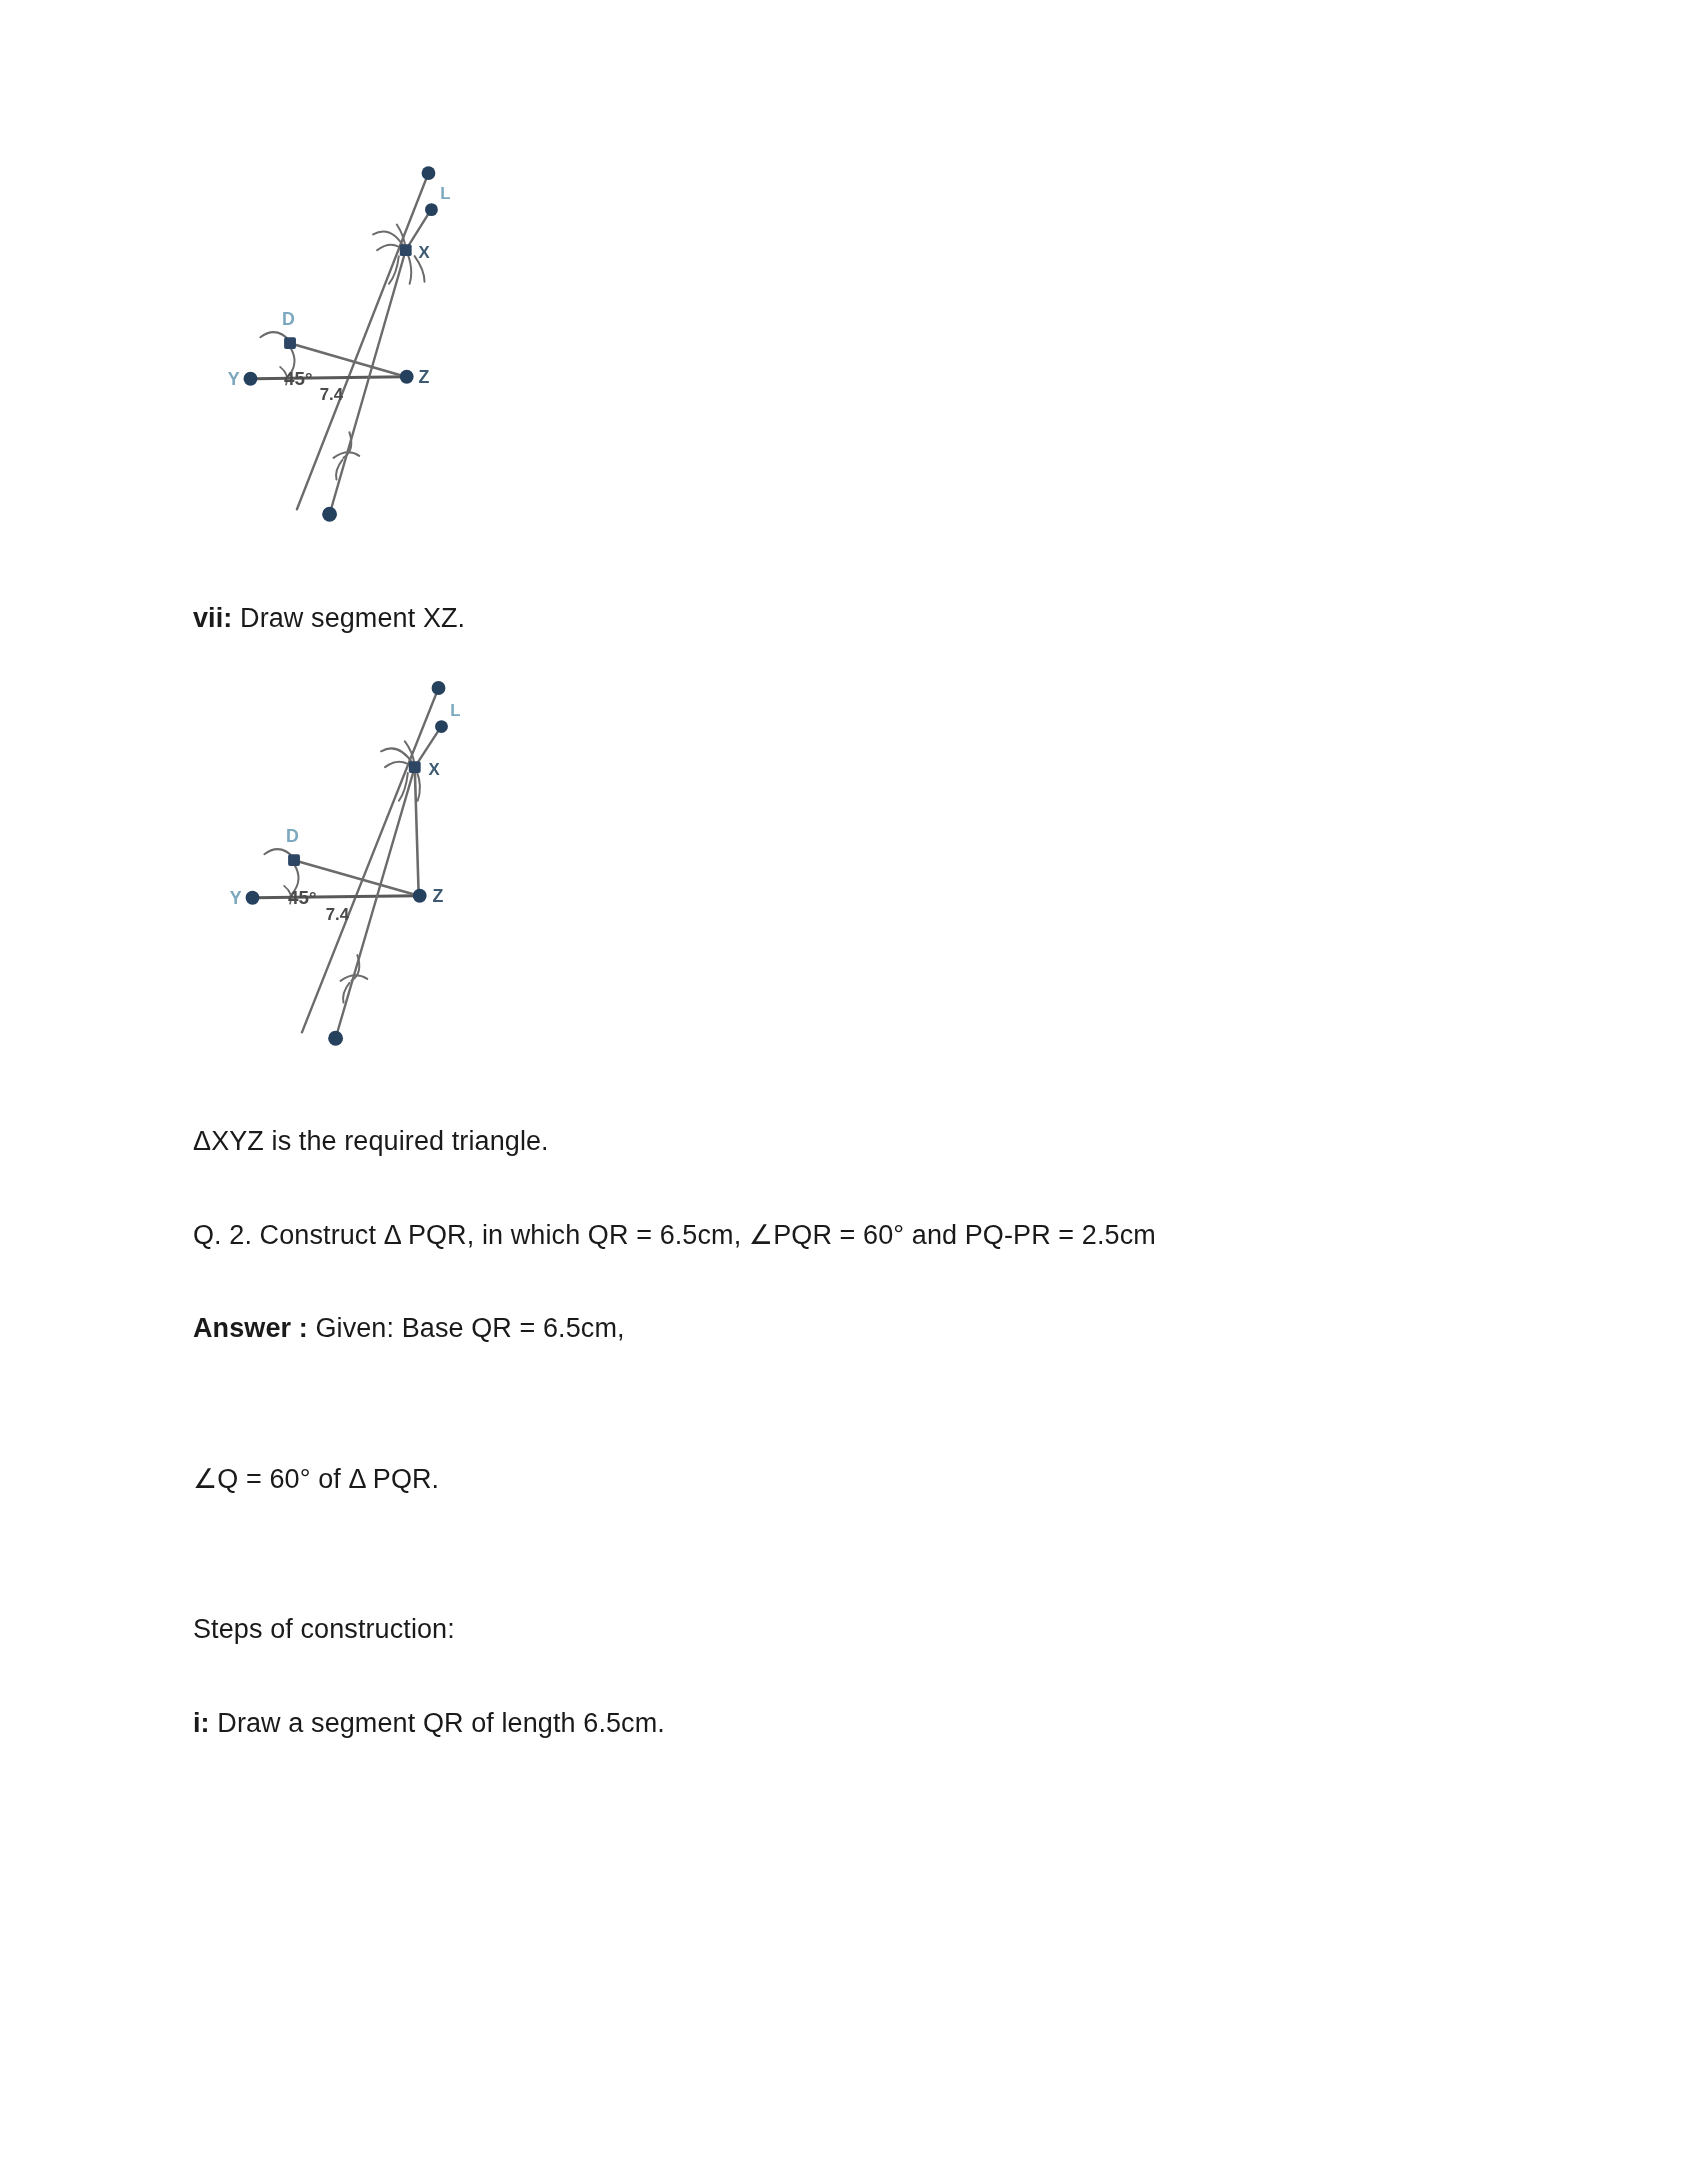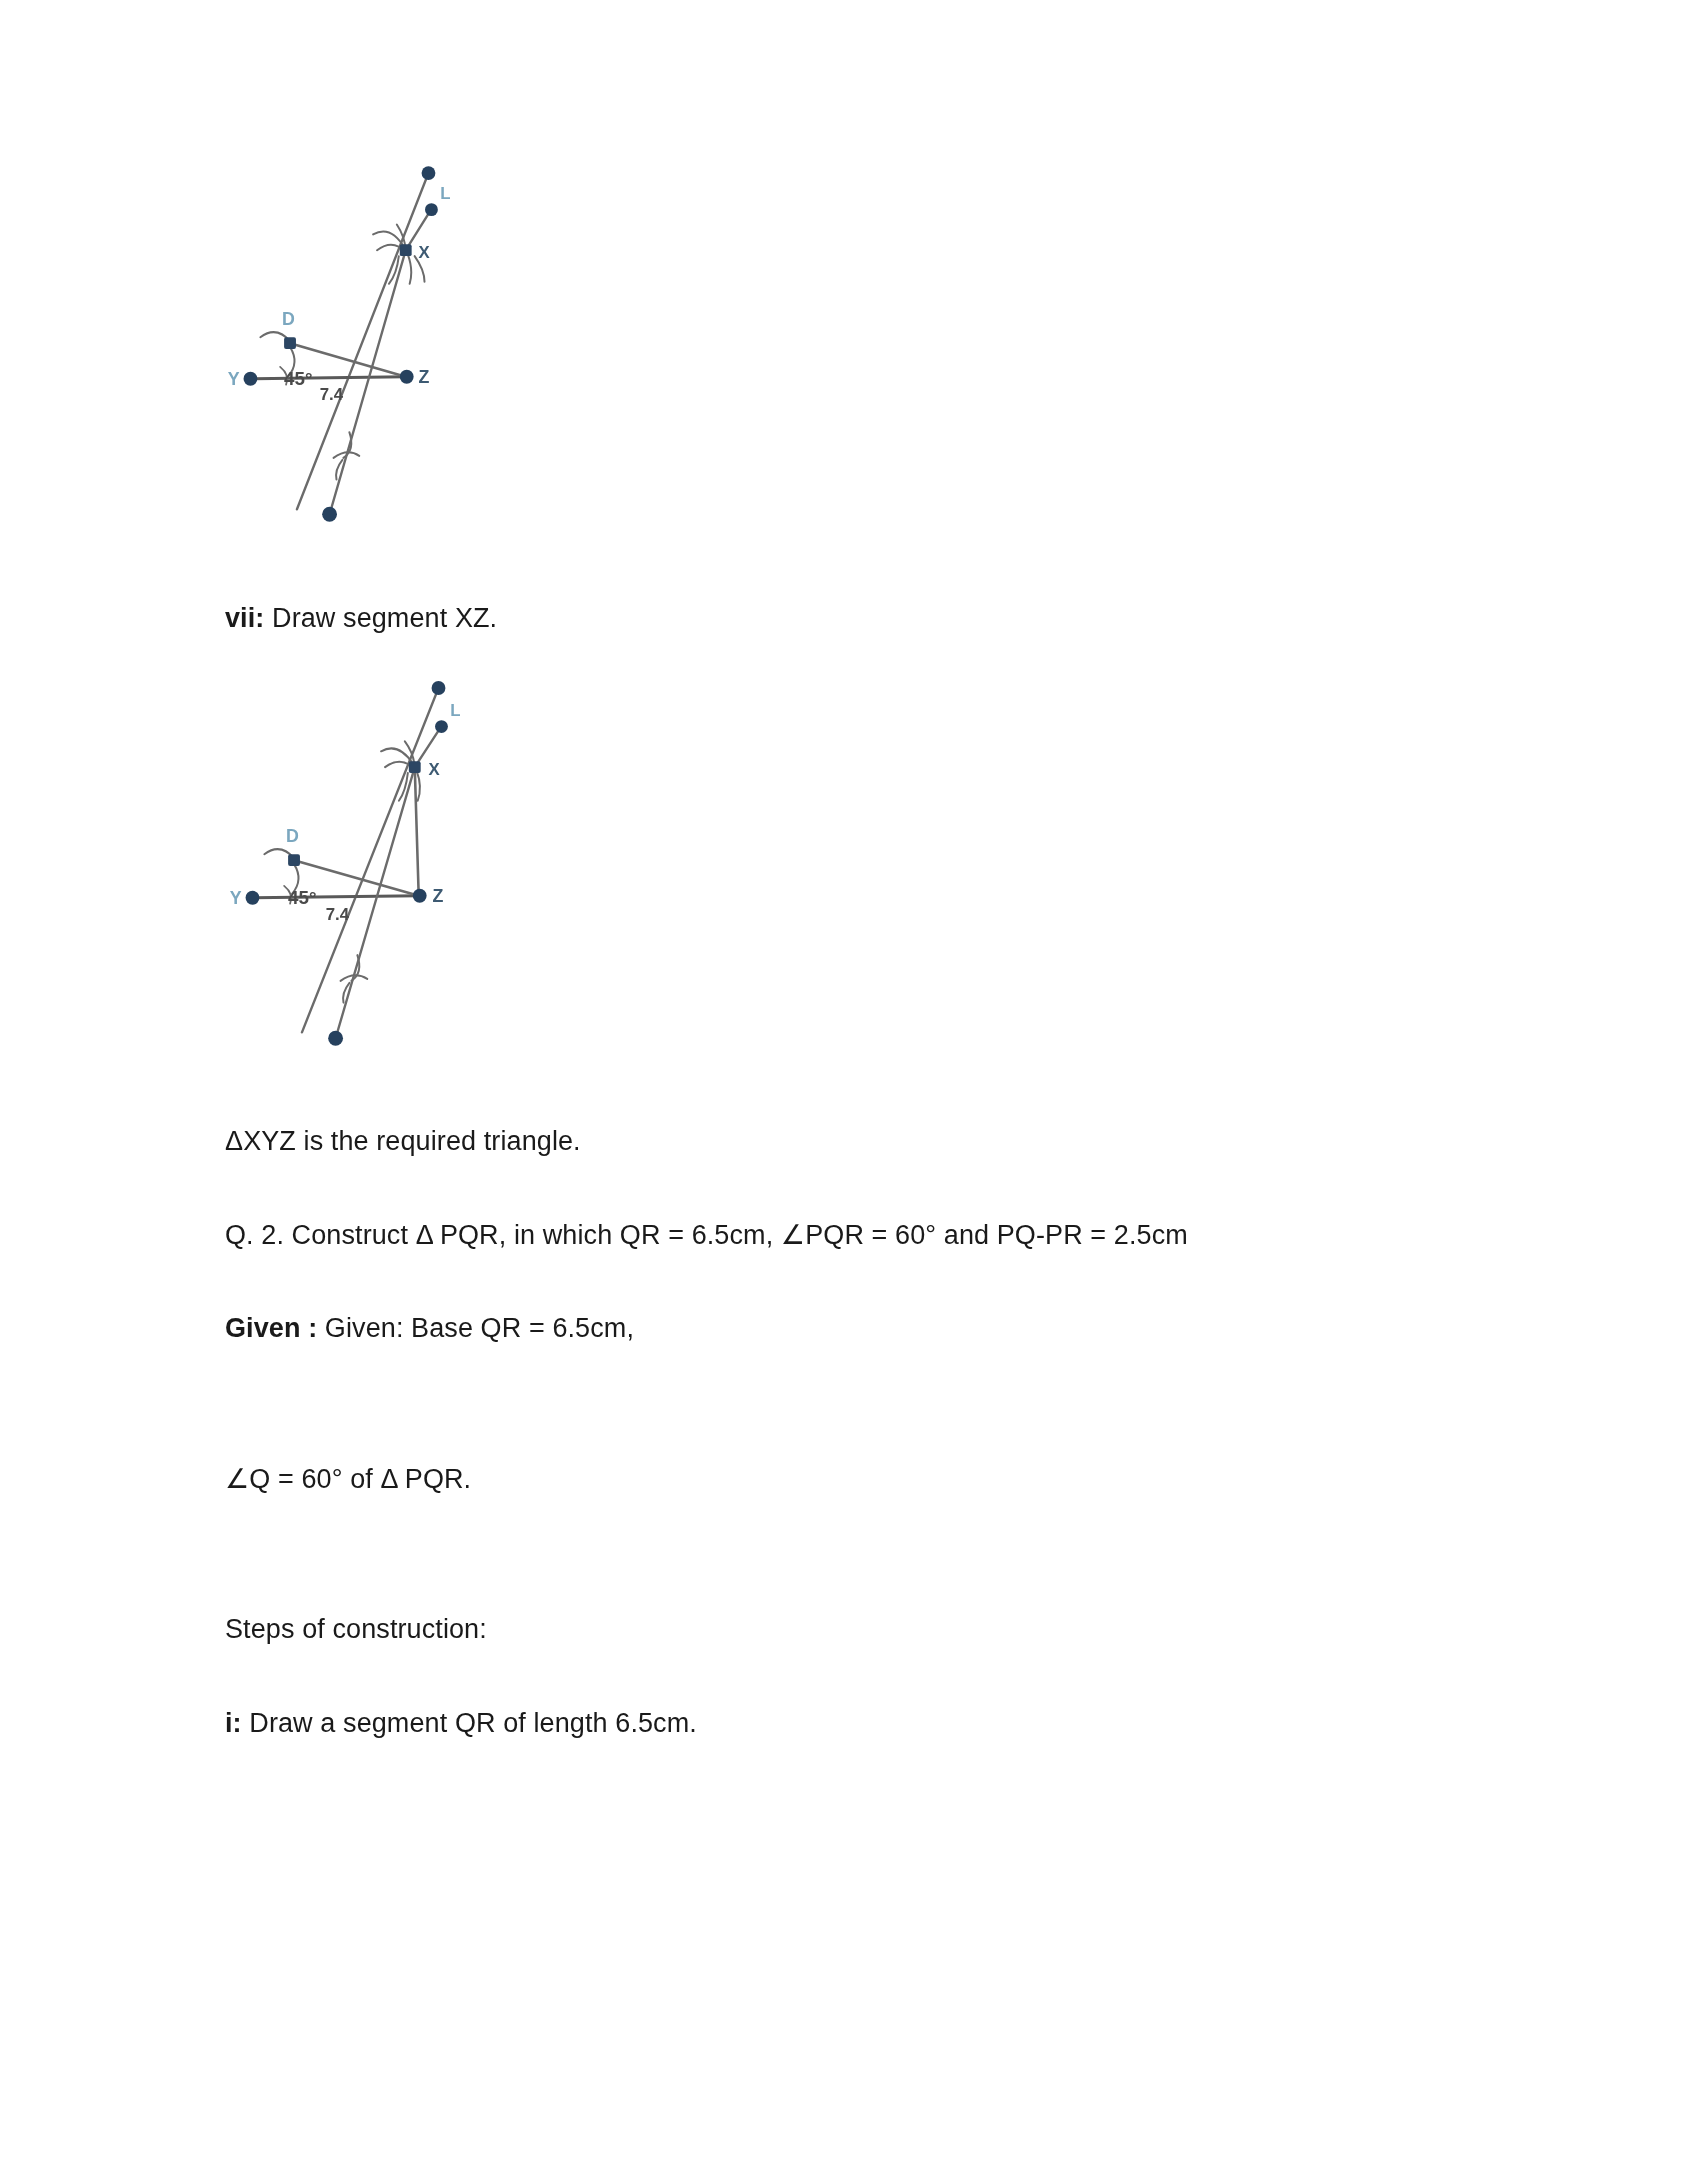--- a/index.html
+++ b/index.html
@@ -41,21 +41,20 @@
 
   #figure-one-wrap { margin-top: 163px; margin-left: 10px; }
   #figure-two-wrap { margin-top: 40px; margin-left: 10px; }
 
   
   .para {
     font-size: 27px;
     line-height: 1.35;
     color: #1a1a1a;
     letter-spacing: 0.1px;
-    margin-left: 32px;
   }
   .para.bold, .bold { font-weight: normal; }
   .lbl { font-weight: bold; }
 
   .gap-s { height: 51px; }
   .gap-m { height: 57px; }
 
   
   .dot { fill: #26415e; }
   .dot-d { fill: #2c4663; }
@@ -189,21 +188,21 @@
 
     <div class="para">ΔXYZ is the required triangle.</div>
 
     <div class="gap-m"></div>
 
     <div class="para bold">Q. 2. Construct Δ PQR, in which QR = 6.5cm, ∠PQR = 60° and PQ-PR = 2.5cm</div>
 
     <div class="gap-m"></div>
 
     <div class="para">
-      <span class="lbl">Given :</span>
+      <span class="lbl">Answer :</span>
       <span>Given: Base QR = 6.5cm,</span>
     </div>
 
     <div class="gap-m"></div>
 
 
     <div class="gap-m"></div>
 
     <div class="para">∠Q = 60° of Δ PQR.</div>
 

